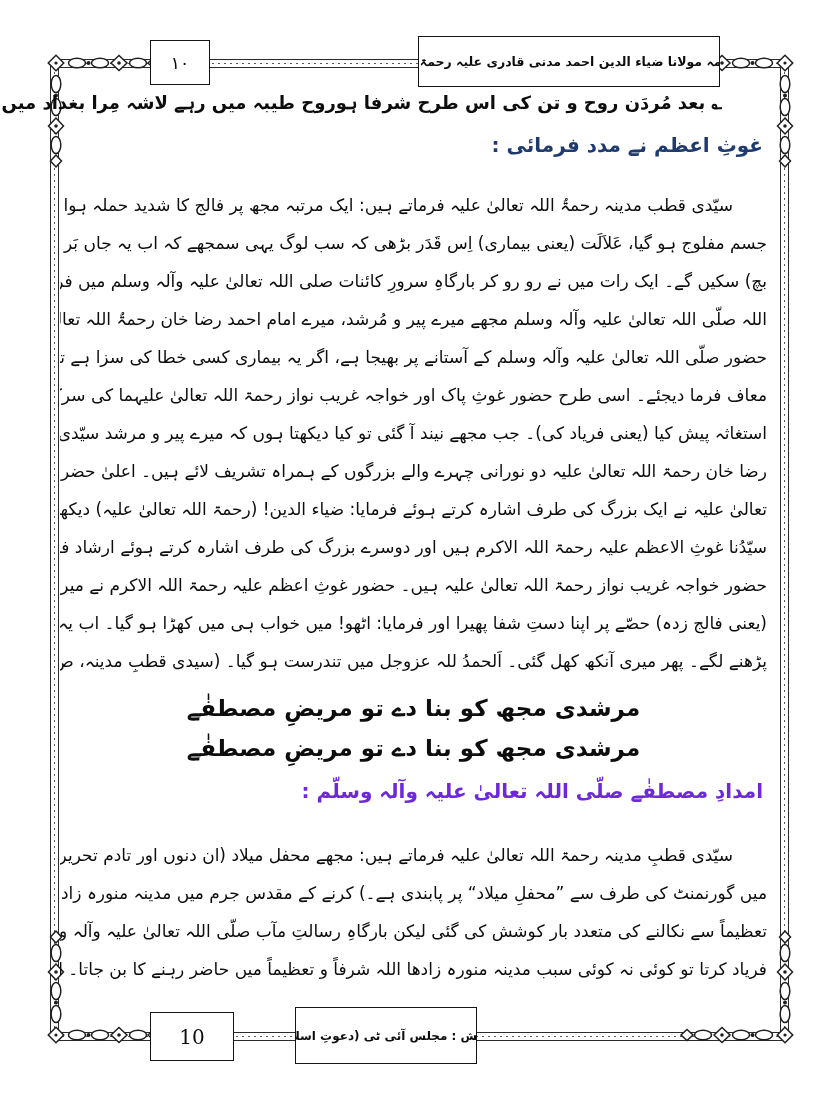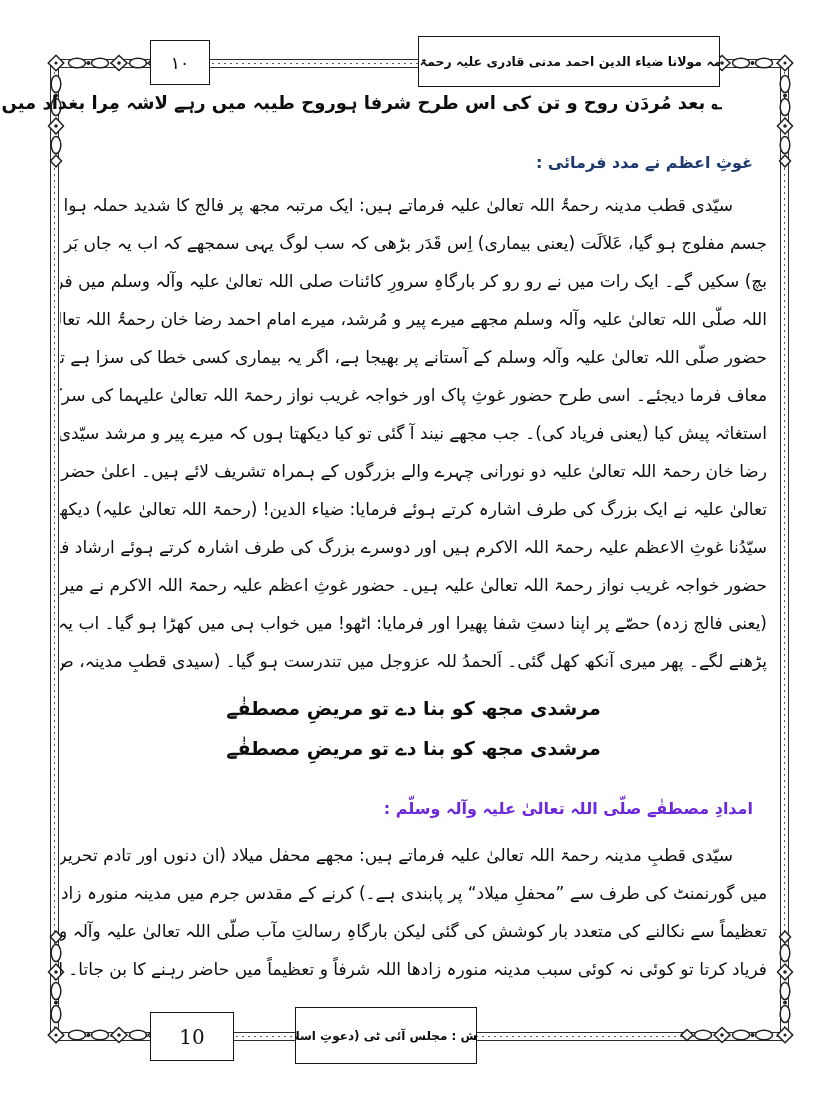--- a/index.html
+++ b/index.html
@@ -42,33 +42,33 @@
   .ftr-num{left:150px;top:1012px;width:84px;height:49px;font-size:20px;font-family:"DejaVu Serif",serif;}
   .ftr-title{left:295px;top:1007px;width:182px;height:57px;font-size:12px;direction:rtl;white-space:nowrap;overflow:hidden;font-weight:bold;}
 
   
   .couplet-top{
     position:absolute;top:92px;left:92px;right:103px;direction:rtl;
     display:flex;justify-content:space-between;align-items:baseline;
     font-size:18px;font-weight:bold;white-space:nowrap;z-index:2;
   }
   .heading{
-    position:absolute;right:72px;direction:rtl;font-weight:bold;
-    font-size:16px;white-space:nowrap;z-index:2;margin-top:20px;
+    position:absolute;right:62px;direction:rtl;font-weight:bold;
+    font-size:20px;white-space:nowrap;z-index:2;
   }
   .h1{top:133px;}
   .h2{top:779px;}
   .para{position:absolute;left:60px;right:58px;direction:rtl;font-size:17px;z-index:2;}
   .p1{top:186px;}
   .p2{top:836px;}
   .line{height:38px;line-height:38px;white-space:nowrap;overflow:hidden;text-align:right;}
   .indent{padding-right:34px;}
   .center-couplet{
     position:absolute;top:688px;left:60px;right:58px;text-align:center;direction:rtl;
-    font-size:19px;font-weight:bold;z-index:2;
+    font-size:23px;font-weight:bold;z-index:2;
   }
   .center-couplet .cline{height:40px;line-height:40px;white-space:nowrap;overflow:hidden;}
   .defs-svg{position:absolute;width:0;height:0;overflow:hidden;}
 </style>
 </head>
 <body>
 
 <div class="page">
 
   <svg class="defs-svg" aria-hidden="true">

